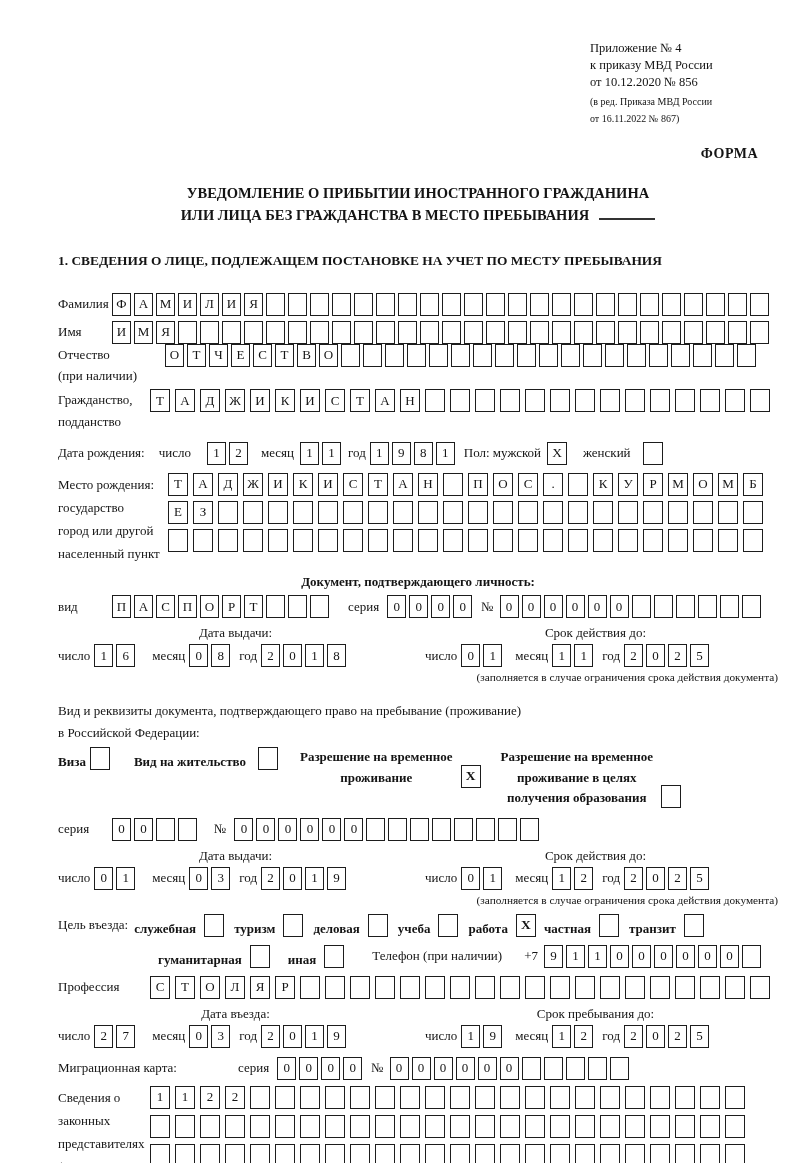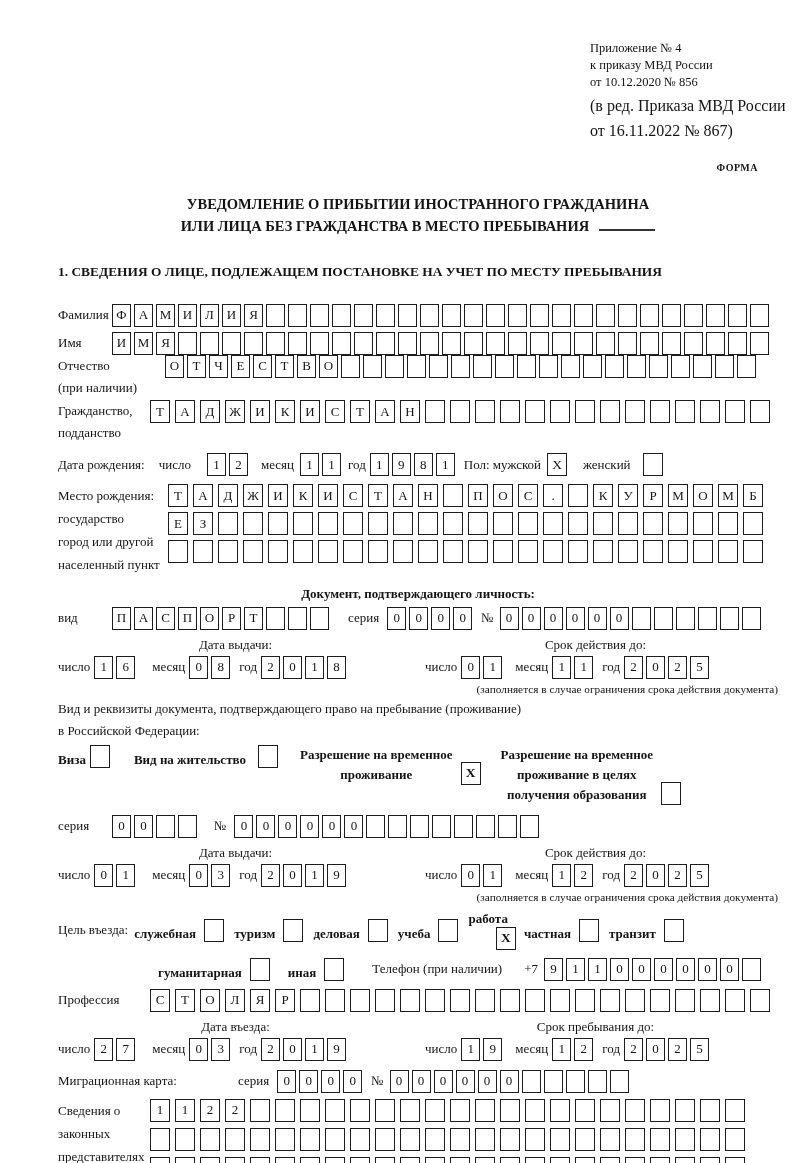--- a/index.html
+++ b/index.html
@@ -3,22 +3,22 @@
 <meta charset="utf-8">
 <style>
   html,body{margin:0;padding:0;background:#fff;}
   body{width:800px;height:1163px;overflow:hidden;color:#141414;
        font-family:"Liberation Serif","DejaVu Serif",serif;font-size:13px;}
   .page{box-sizing:border-box;width:800px;height:1012px;padding:40px 22px 10px 58px;}
 
   
   .appendix{margin-left:auto;width:188px;line-height:1.35;font-size:12.5px;}
   .appendix div{white-space:nowrap;}
-  .appendix .edition{margin-top:4px;font-size:16px;}
-  .forma{margin-top:20px;text-align:right;padding-right:20px;font-weight:bold;font-size:10px;letter-spacing:.5px;}
+  .appendix .edition{margin-top:4px;font-size:10px;}
+  .forma{margin-top:20px;text-align:right;padding-right:20px;font-weight:bold;font-size:14px;letter-spacing:.5px;}
 
   .title{margin-top:20px;text-align:center;font-weight:bold;font-size:14.5px;line-height:1.55;}
   .title .blank{display:inline-block;width:56px;border-bottom:2px solid #333;height:14px;margin-left:10px;}
   .sec-head{margin-top:26px;text-align:left;font-weight:bold;font-size:13.4px;white-space:nowrap;}
 
   
   .cells{display:inline-flex;flex:none;align-items:center;}
   .cell{box-sizing:border-box;flex:none;width:19px;height:23px;margin-right:3px;
         border:1.7px solid #1d1d1d;display:inline-flex;align-items:center;justify-content:center;
         font-size:13px;background:#fff;}
@@ -404,21 +404,21 @@
             <span class="cell">2</span>
             <span class="cell">0</span>
             <span class="cell">2</span>
             <span class="cell">5</span>
           </span>
       </div>
       <div class="note">(заполняется в случае ограничения срока действия документа)</div>
     </div>
   </div>
 
-  <div style="margin-top:6px;">Вид и реквизиты документа, подтверждающего право на пребывание (проживание)</div>
+  <div style="margin-top:20px;">Вид и реквизиты документа, подтверждающего право на пребывание (проживание)</div>
   <div style="margin-top:6px;">в Российской Федерации:</div>
 
   <div class="frow-top" style="margin-top:6px;">
     <span class="opt">
       <span class="txt" style="margin-right:4px;">Виза</span>
       <span class="checkbox"></span>
     </span>
     <span class="opt" style="margin-left:24px;">
       <span class="txt" style="margin-right:12px;">Вид на жительство</span>
       <span class="checkbox"></span>
@@ -526,21 +526,21 @@
         <span class="checkbox"></span>
       </span>
     <span class="opt" style="margin-left:10px;">
         <span class="txt">деловая</span>
         <span class="checkbox"></span>
       </span>
     <span class="opt" style="margin-left:10px;">
         <span class="txt">учеба</span>
         <span class="checkbox"></span>
       </span>
-    <span class="opt" style="margin-left:10px;flex-direction:column;">
+    <span class="opt" style="margin-left:10px;">
         <span class="txt">работа</span>
         <span class="checkbox">X</span>
       </span>
     <span class="opt" style="margin-left:8px;">
         <span class="txt">частная</span>
         <span class="checkbox"></span>
       </span>
     <span class="opt" style="margin-left:10px;">
         <span class="txt">транзит</span>
         <span class="checkbox"></span>

